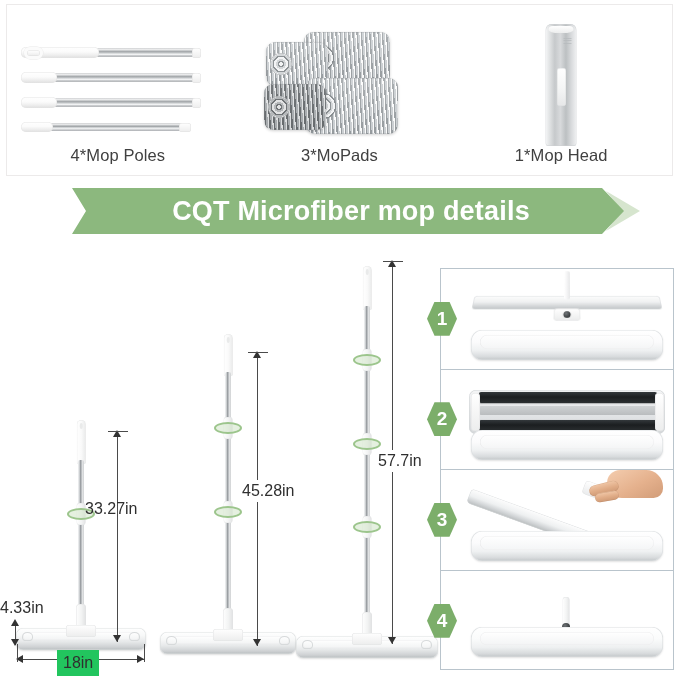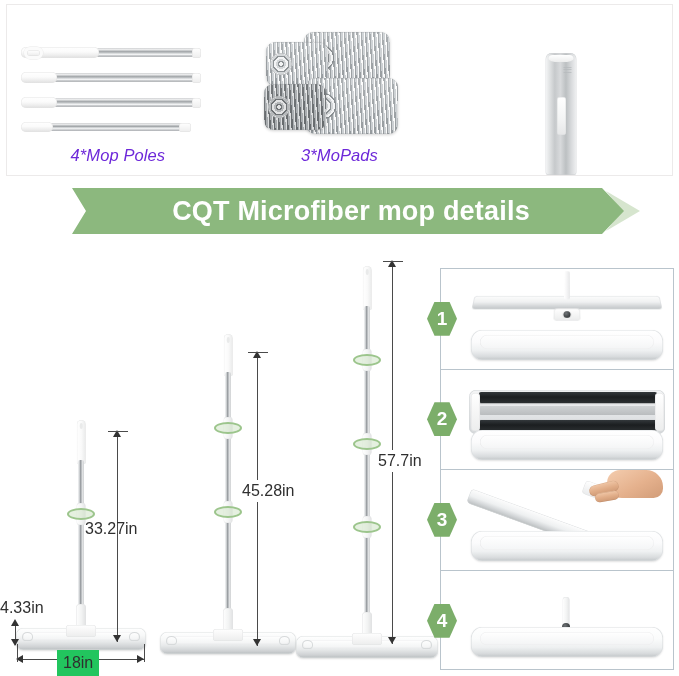--- a/index.html
+++ b/index.html
@@ -28,25 +28,24 @@
     flex: 1;
     position: relative;
     display: flex;
     flex-direction: column;
     align-items: center;
     justify-content: flex-end;
   }
   .part-art { position: relative; width: 100%; height: 128px; }
   .part-label {
     font-size: 16.5px;
-    color: #6d28d9;
+    color: #404040;
     letter-spacing: .1px;
     padding-bottom: 10px;
     white-space: nowrap;
-    font-style: italic;
   }
 
   
   .pole { position: absolute; height: 9px; }
   .pole .chrome {
     position: absolute; top: 0; bottom: 0; right: 0;
     border-radius: 1px;
     background: linear-gradient(to bottom,
       #fdfdfd 0%, #e8e9ea 18%, #9ea2a5 42%, #cfd2d4 56%,
       #f2f3f4 72%, #b9bcbf 88%, #dddfe1 100%);
@@ -600,20 +599,21 @@
       <div class="part-label">3*MoPads</div>
     </div>
 
     <div class="part-cell">
       <div class="part-art">
         <div class="mophead">
           <div class="mark"></div>
           <div class="latch"></div>
         </div>
       </div>
+      <div class="part-label">1*Mop Head</div>
     </div>
 
 
   </div>
 </div>
 
 <div class="banner-wrap">
   <div class="banner-ghost"></div>
   <div class="banner"></div>
   <div class="banner-title">CQT Microfiber mop details</div>
@@ -634,21 +634,21 @@
       <div class="bracket"></div>
       <div class="velcro-l"></div>
       <div class="velcro-r"></div>
     </div>
   </div>
 
   <div class="dim-v" style="left:117px; top:192px; height:210px;"></div>
   <div class="arrow-up" style="left:112.5px; top:190px;"></div>
   <div class="arrow-dn" style="left:112.5px; top:395px;"></div>
   <div class="dim-tick" style="left:108px; top:191px; width:20px; height:1px;"></div>
-  <div class="dim-label" style="left:85px; top:280px;text-align:right;">33.27in</div>
+  <div class="dim-label" style="left:85px; top:260px;text-align:right;">33.27in</div>
 
   <div class="dim-label" style="left:0px; top:359px;">4.33in</div>
   <div class="dim-v" style="left:15px; top:381px; height:24px;"></div>
   <div class="arrow-up" style="left:10.5px; top:379px;"></div>
   <div class="arrow-dn" style="left:10.5px; top:399px;"></div>
 
   <div class="dim-h" style="left:18px; top:419px; width:126px;"></div>
   <div class="arrow-l" style="left:16px; top:414.5px;"></div>
   <div class="arrow-r" style="left:137px; top:414.5px;"></div>
   <div class="dim-label" style="left:57px; top:410px; background:#22c55e; padding:4px 6px;">18in</div>

